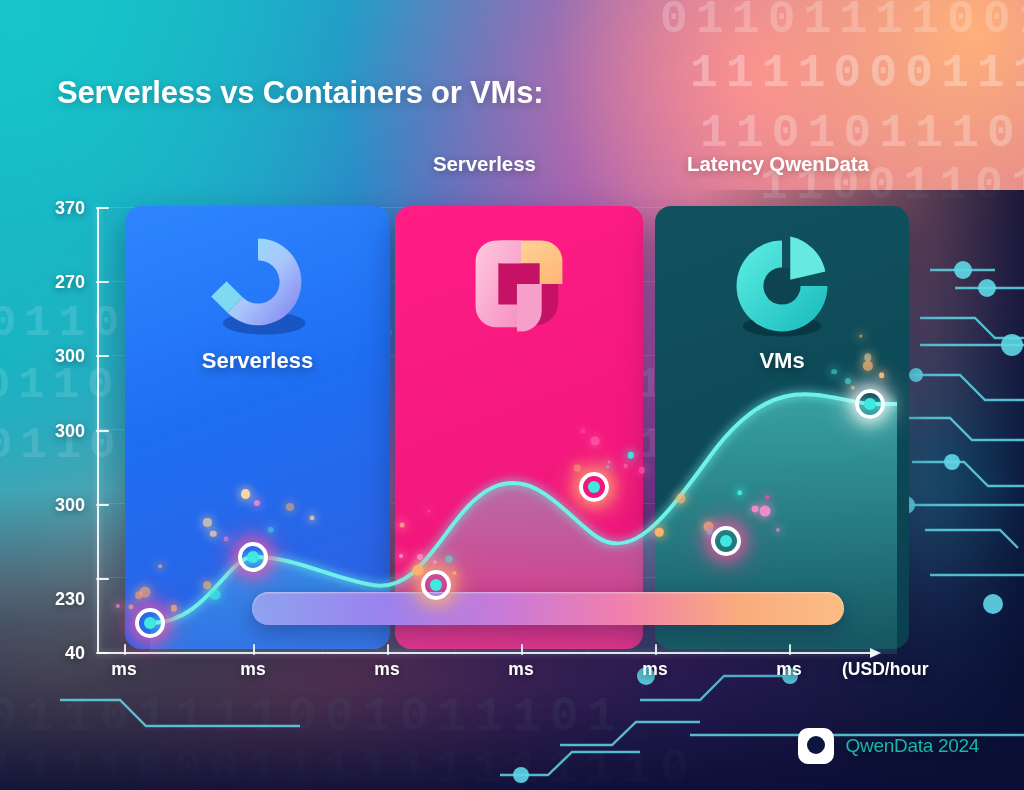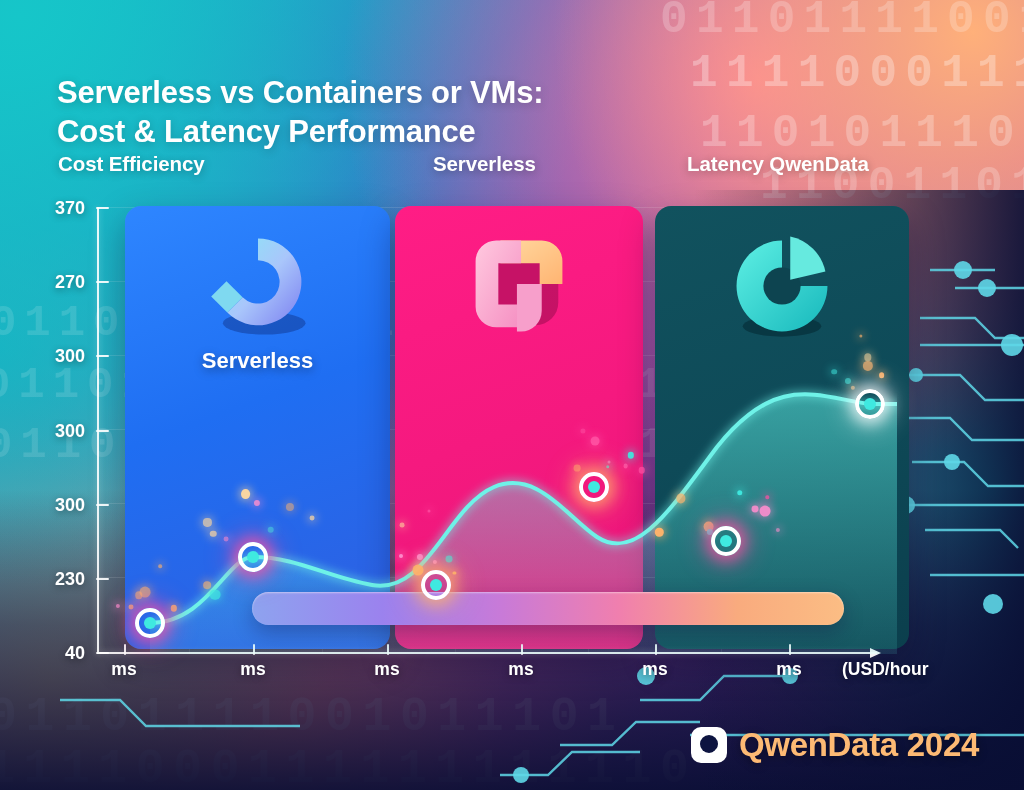--- a/index.html
+++ b/index.html
@@ -173,21 +173,21 @@
     content:""; position:absolute; left:9px; top:8px;
     width:18px; height:18px; border-radius:50%;
     background:#0d1440;
   }
   .logo-mark::after {
     content:""; position:absolute; right:4px; bottom:2px;
     width:11px; height:11px; border-radius:2px; background:#fff;
     transform:rotate(45deg);
   }
   .brand-text {
-    color:#fdba74; font-size:33px; font-weight:700; letter-spacing:-.3px;
+    color:#14b8a6; font-size:19px; font-weight:400; letter-spacing:-.3px;
     text-shadow:0 2px 8px rgba(0,0,0,.4);
   }
 </style>
 </head>
 <body>
 
 <div id="stage">
 
   <div class="bg-base"></div>
   <div class="binary-layer" id="binary-layer">
@@ -231,25 +231,23 @@
       <circle cx="906" cy="505" r="9"></circle>
       <circle cx="993" cy="604" r="10"></circle>
       <circle cx="790" cy="676" r="8"></circle>
       <circle cx="646" cy="676" r="9"></circle>
       <circle cx="521" cy="775" r="8"></circle>
     </g>
   </svg>
 
   <div class="title">
     <div>Serverless vs Containers or VMs:</div>
-    <div>Cost &amp; Latency Performance</div>
   </div>
 
   <div class="section-labels">
-    <div class="section-label sl-0">Cost Efficiency</div>
     <div class="section-label sl-1">Serverless</div>
     <div class="section-label sl-2">Latency QwenData</div>
   </div>
 
   <div class="plot">
 
     <div class="gridline" style="top:0px"></div>
     <div class="gridline" style="top:74px"></div>
     <div class="gridline" style="top:148px"></div>
     <div class="gridline" style="top:222px"></div>
@@ -303,20 +301,21 @@
           <linearGradient id="gV" x1="0" y1="0" x2="1" y2="1">
             <stop offset="0" stop-color="#5ef0e4"></stop>
             <stop offset="1" stop-color="#17b8bc"></stop>
           </linearGradient>
         </defs>
         <ellipse cx="60" cy="99" rx="38" ry="10" fill="rgba(0,30,40,.45)"></ellipse>
         <path d="M60 16 a44 44 0 1 0 44 44 h-44 z" fill="url(#gV)"></path>
         <circle cx="60" cy="60" r="18" fill="#0d4450"></circle>
         <path d="M68 12 a44 44 0 0 1 34 34 l-34 8 z" fill="#66eadf"></path>
       </svg>
+      <div class="panel-title">VMs</div>
     </div>
 
     <svg class="curve-layer" viewBox="0 0 800 447" preserveAspectRatio="none">
       <defs>
         <linearGradient id="areaFill" x1="0" y1="0" x2="0" y2="1">
           <stop offset="0" stop-color="#5ef0e4" stop-opacity=".52"></stop>
           <stop offset="1" stop-color="#5ef0e4" stop-opacity=".12"></stop>
         </linearGradient>
         <filter id="glow" x="-40%" y="-40%" width="180%" height="180%">
           <feGaussianBlur stdDeviation="5" result="b"></feGaussianBlur>
@@ -430,21 +429,21 @@
         <div class="xtick" style="left: 558px;"></div>
         <div class="xtick" style="left: 692px;"></div>
       </div>
 
     <div class="ylabels" id="ylabel-layer">
         <div class="ylabel" style="top: 1px;">370</div>
         <div class="ylabel" style="top: 75.1667px;">270</div>
         <div class="ylabel" style="top: 149.333px;">300</div>
         <div class="ylabel" style="top: 223.5px;">300</div>
         <div class="ylabel" style="top: 297.667px;">300</div>
-        <div class="ylabel" style="top: 372px;">230</div>
+        <div class="ylabel" style="top: 392px;">230</div>
         <div class="ylabel" style="top: 446px;">40</div>
       </div>
     <div class="xlabels" id="xlabel-layer">
         <div class="xlabel" style="left: 27px; top: 0px;">ms</div>
         <div class="xlabel" style="left: 156px; top: 0px;">ms</div>
         <div class="xlabel" style="left: 290px; top: 0px;">ms</div>
         <div class="xlabel" style="left: 424px; top: 0px;">ms</div>
         <div class="xlabel" style="left: 558px; top: 0px;">ms</div>
         <div class="xlabel" style="left: 692px; top: 0px;">ms</div>
         <div class="xlabel unit" style="left: 745px; top: 0px;">(USD/hour</div>

